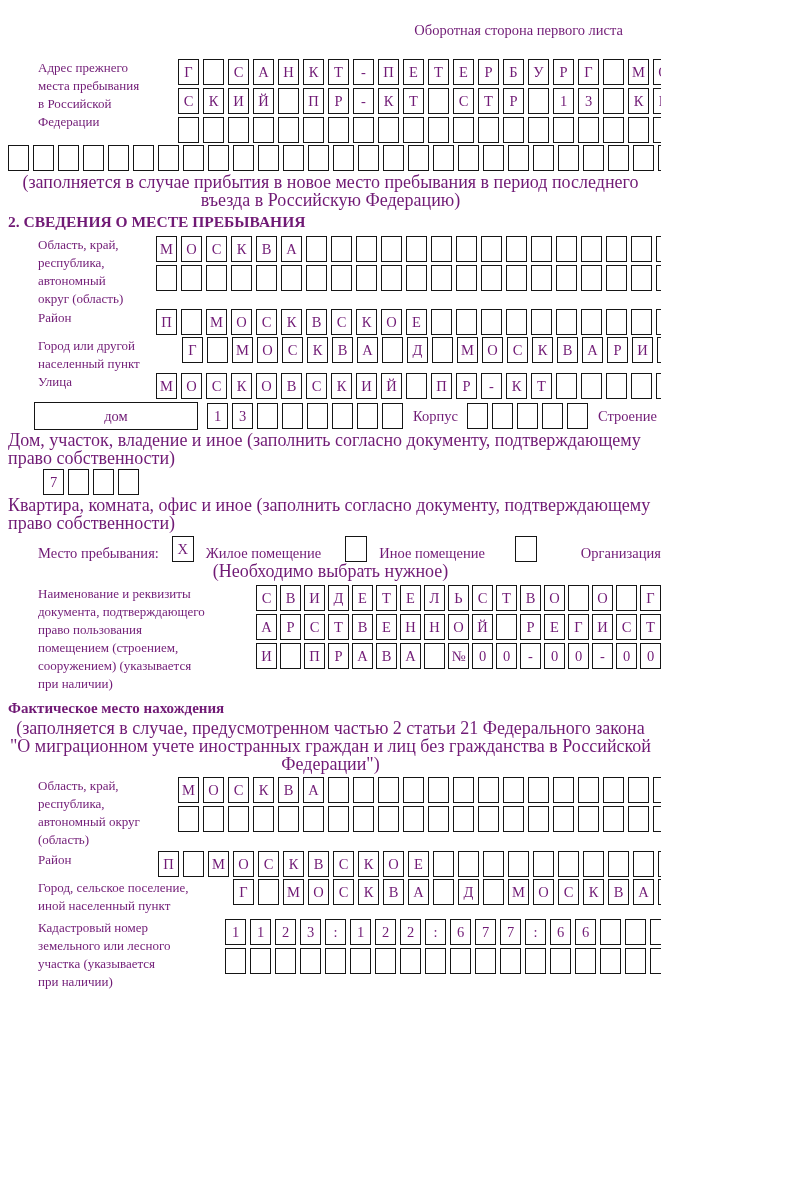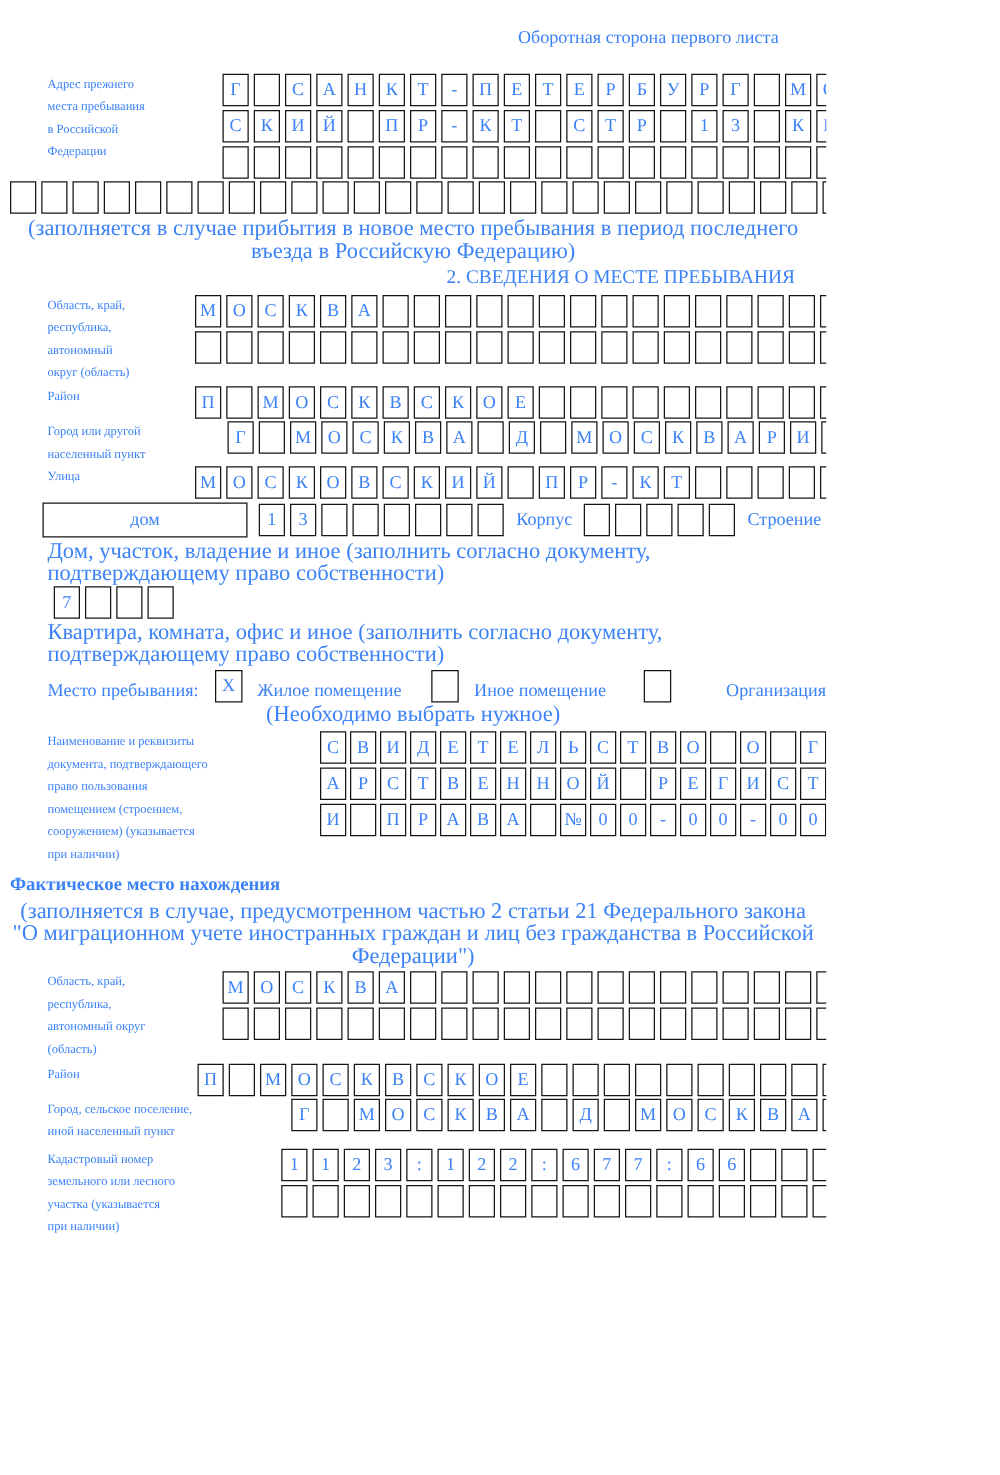--- a/index.html
+++ b/index.html
@@ -1,43 +1,43 @@
 <!DOCTYPE html>
 <html><head>
 <meta charset="utf-8">
 <style>
   html,body{margin:0;padding:0;background:#fff}
   .page{
     position:relative;width:661px;height:1180px;box-sizing:border-box;
-    padding:8px 0 0 8px;overflow:hidden;background:#fff;color:#3b82f6;
+    padding:8px 0 0 8px;overflow:hidden;background:#fff;color:#701a75;
     font-family:"Liberation Serif","DejaVu Serif",serif;
   }
   .header-note{margin-top:14px;text-align:right;padding-right:38px;font-size:14.5px}
   .frow{display:flex;align-items:flex-start}
-  .label{font-size:10px;line-height:18px;white-space:pre-line;flex:none}
+  .label{font-size:13px;line-height:18px;white-space:pre-line;flex:none}
   .grid-col{display:flex;flex-direction:column;gap:3px}
   .cellrow{display:flex;gap:4px;flex:none}
   .cellrow.tight{gap:3px}
   .cell{
     box-sizing:border-box;flex:0 0 21px;width:21px;height:26px;
     border:1.6px solid #151515;display:flex;align-items:center;justify-content:center;
     font-size:14.5px;line-height:1;background:#fff
   }
   .lbl-prev{width:140px;margin-left:30px}
   .w118{width:118px;margin-left:30px}
   .lbl-doc{width:212px;margin-left:30px}
   .fl-oblast{width:140px;margin-left:30px}
   .fl-raion{width:120px;margin-left:30px}
   .fl-gorod{width:195px;margin-left:30px}
   .fl-kadastr{width:187px;margin-left:30px}
   .indent26{margin-left:26px}
   .caption{font-size:18px;line-height:18px}
   .center{text-align:center;white-space:pre-line;padding-right:8px}
-  .leftcap{margin-left:30px;margin-top:1px}
-  .h2{font-weight:normal;font-size:15.5px;text-align:right;padding-right:25px;margin-top:3px;line-height:20px}
+  .leftcap{margin-top:1px}
+  .h2{font-weight:bold;font-size:15.5px;text-align:left;padding-right:25px;margin-top:3px;line-height:20px}
   .h3{font-weight:bold;font-size:15px;text-align:left;padding-right:8px;margin-top:6px;line-height:19px}
   .sec1{margin-top:20px}
   .row4{margin-top:2px}
   .mt1{margin-top:1px}.mt2{margin-top:2px}.mt3{margin-top:3px}.mt4{margin-top:4px}
   .fieldbox{
     box-sizing:border-box;height:28px;border:1.7px solid #151515;flex:none;
     display:flex;align-items:center;justify-content:center;font-size:14.5px;background:#fff
   }
   .dom-box{width:164px}
   .kv-box{width:202px}

